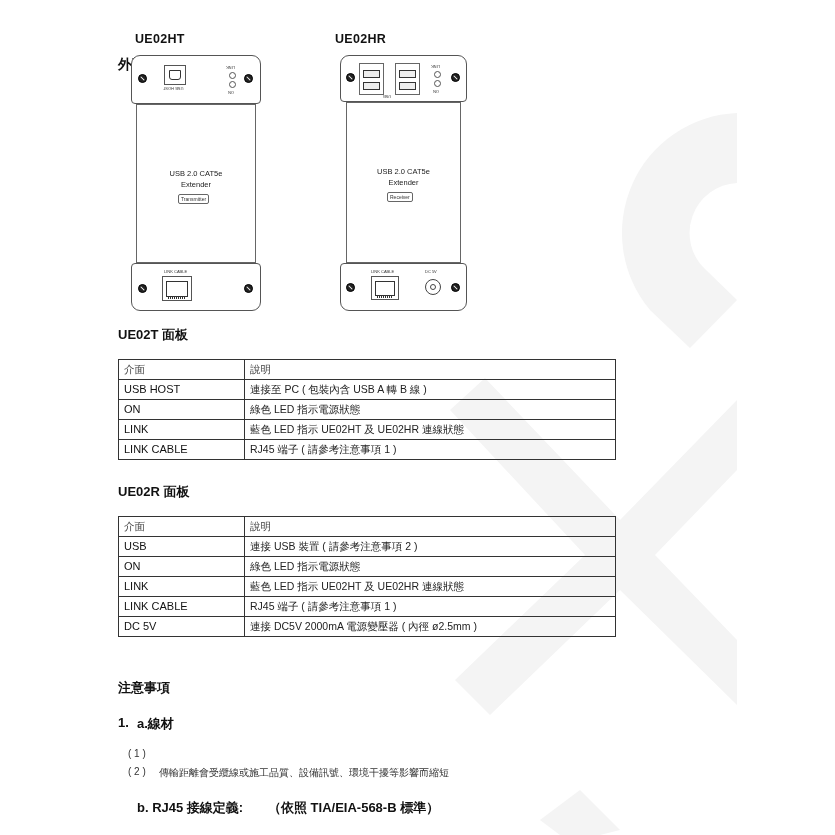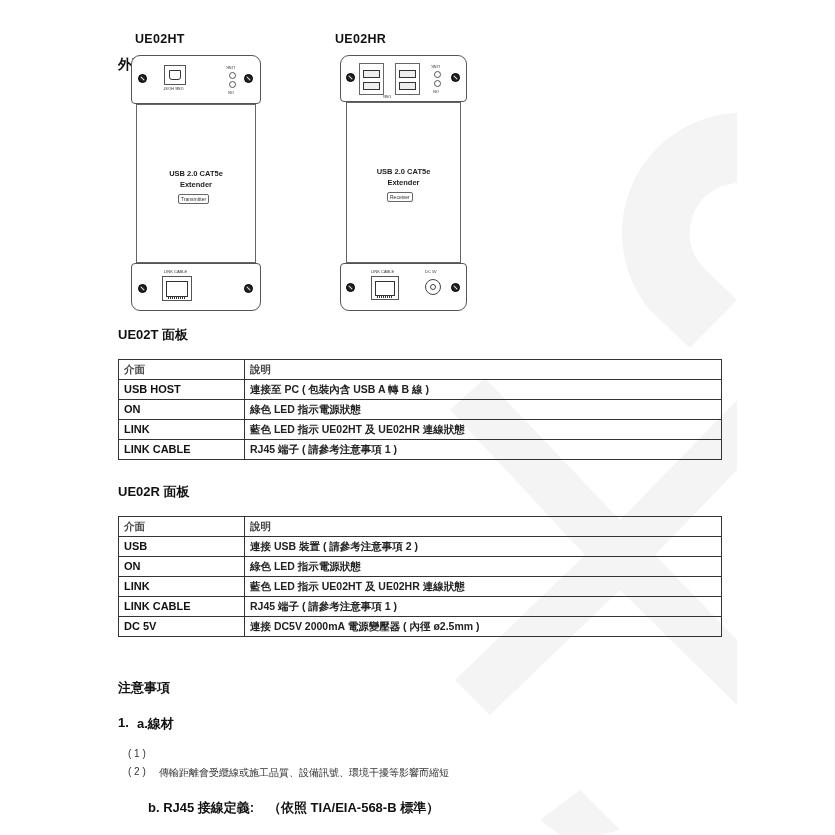--- a/index.html
+++ b/index.html
@@ -35,27 +35,27 @@
   .tiny.flip { transform: rotate(180deg); }
   .usbb { position: absolute; border: 1px solid #555; background: #fff; }
   .usbb-inner { position: absolute; left: 4px; top: 4px; width: 10px; height: 8px; border: 1.5px solid #333; border-radius: 0 0 3px 3px; }
   .usba-group { position: absolute; border: 1px solid #666; background: #fff; }
   .usba-port { position: absolute; left: 3px; width: 15px; height: 6px; border: 1.5px solid #333; background: #eee; }
   .rj45 { position: absolute; border: 1px solid #555; background: #fff; }
   .rj45-in { position: absolute; left: 3px; top: 4px; right: 3px; bottom: 3px; border: 1px solid #333; }
   .rj45-pins { position: absolute; left: 5px; right: 5px; bottom: 1px; height: 2px; background: repeating-linear-gradient(90deg,#333 0 1px,#fff 1px 2px); }
   .dcjack { position: absolute; width: 14px; height: 14px; border: 1px solid #444; border-radius: 50%; }
   .dcjack::after { content: ""; position: absolute; left: 4px; top: 4px; width: 4px; height: 4px; border: 1px solid #444; border-radius: 50%; }
-  .body-label { position: absolute; left: 0; right: 0; text-align: center; font-weight: bold; font-size: 7.5px; color: #222; line-height: 10px; }
+  .body-label { position: absolute; left: 0; right: 0; text-align: center; font-weight: normal; font-size: 7.5px; color: #222; line-height: 10px; }
   .body-badge { position: absolute; font-size: 5px; border: 1px solid #666; border-radius: 2px; padding: 0 2px; color: #333; background: #fff; line-height: 8px; }
 
   
   table.spec {
-    position: absolute; left: 118px; width: 604px; border-collapse: collapse;
-    font-size: 11px; color: #111; font-weight: bold;
+    position: absolute; left: 118px; width: 498px; border-collapse: collapse;
+    font-size: 11px; color: #111;
   }
   table.spec td {
     border: 1px solid #333; height: 19px; padding: 0 0 0 5px; line-height: 19px; white-space: nowrap;
   }
   table.spec td.c1 { width: 120px; }
   table.spec tr.head td { color: #444; font-size: 10.5px; }
   table.spec td.c2 { font-size: 10.5px; color: #222; }
 
   .note-line { position: absolute; font-size: 10px; color: #333; white-space: nowrap; }
   .item-title { font-weight: bold; font-size: 13px; color: #111; }
@@ -204,16 +204,16 @@
 
   <div class="abs section-title" style="left:118px; top:679px;">注意事項</div>
 
   <div class="abs item-title" style="left:118px; top:715px;">1.</div>
   <div class="abs item-title" style="left:137px; top:715px;">a.線材</div>
 
   <div class="note-line" style="left:128px; top:748px;">( 1 )</div>
   <div class="note-line" style="left:128px; top:766px;">( 2 )</div>
   <div class="note-line" style="left:159px; top:766px;">傳輸距離會受纜線或施工品質、設備訊號、環境干擾等影響而縮短</div>
 
-  <div class="abs item-title" style="left:137px; top:799px;margin-left:11px;">b. RJ45 接線定義:</div>
+  <div class="abs item-title" style="left:137px; top:799px;">b. RJ45 接線定義:</div>
   <div class="abs item-title" style="left:268px; top:799px;">（依照 TIA/EIA-568-B 標準）</div>
 
 </div>
 
 </body></html>

